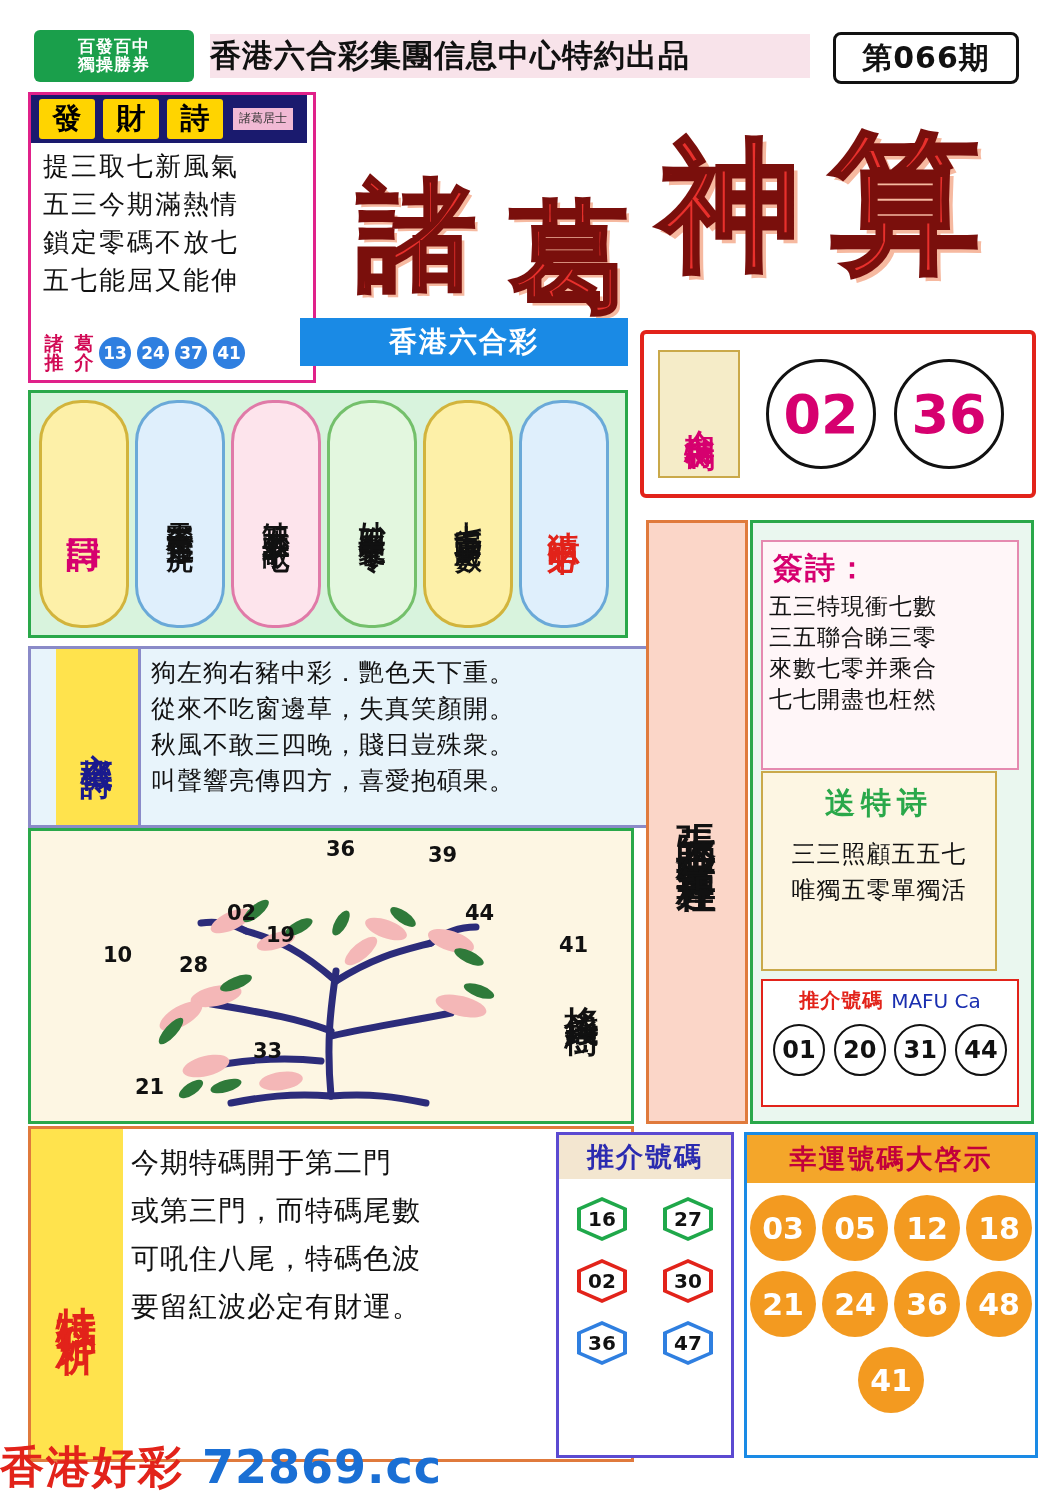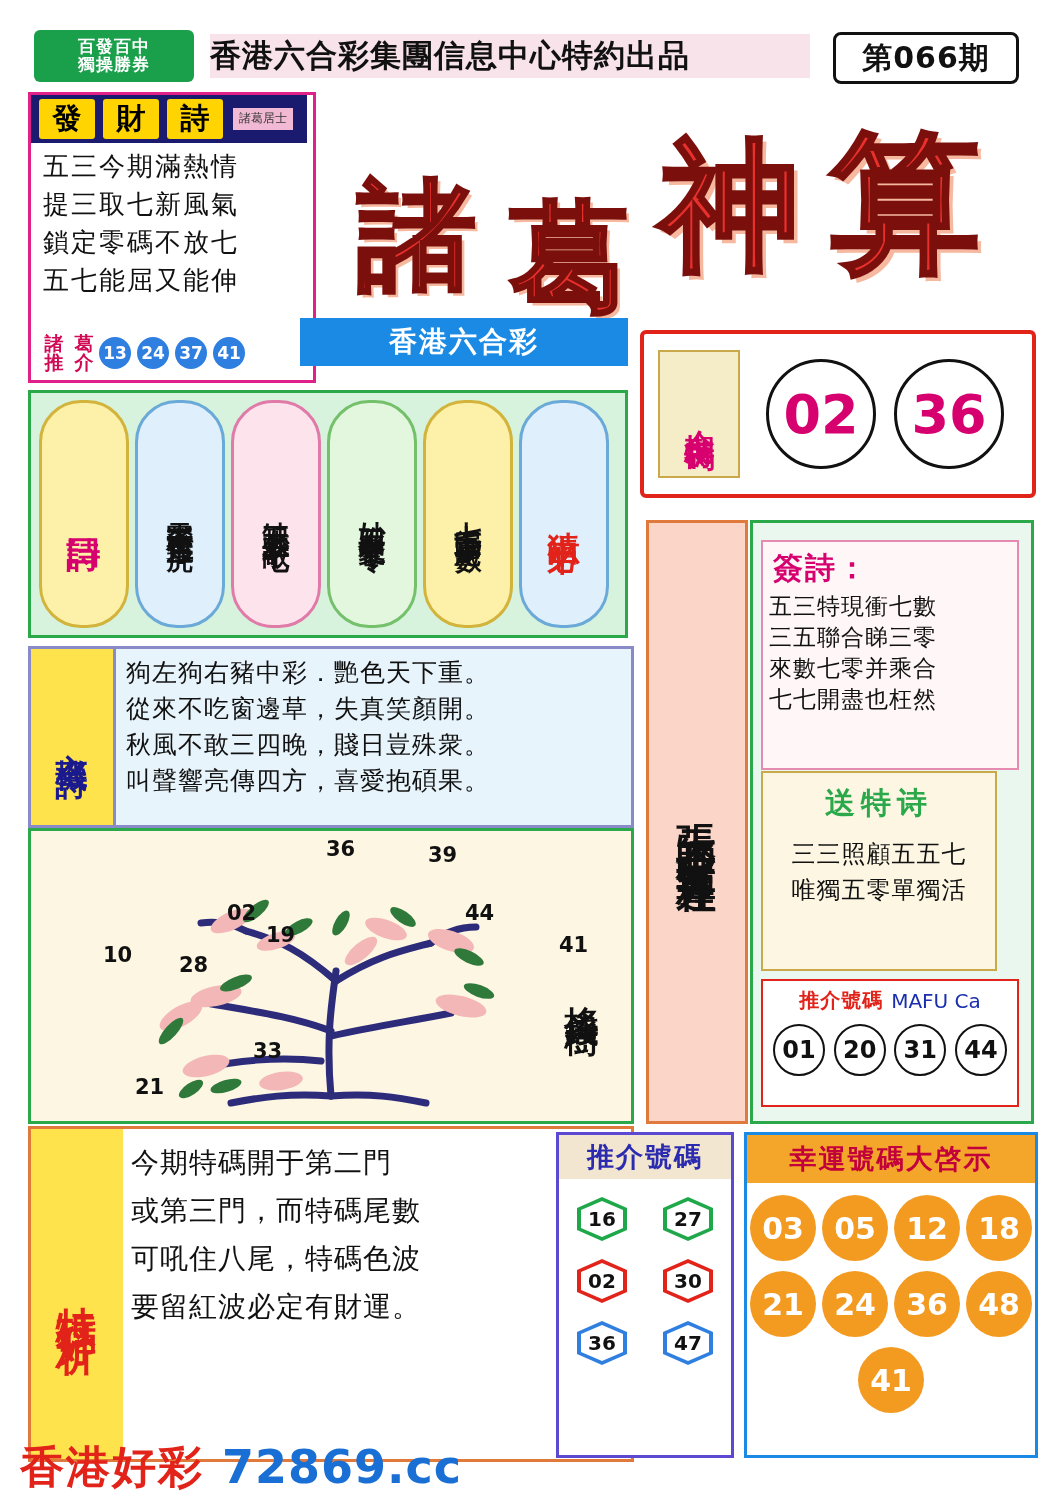--- a/index.html
+++ b/index.html
@@ -78,21 +78,21 @@
   .c1{background:#dfeffc;}
   .c2{background:#fde4ec;border-color:#e07aa8;}
   .c3{background:#e3f7df;border-color:#74c06b;}
   .c4{background:#fdf0a8;border-color:#d2b43c;}
   .c5{background:#dfeffc;border-color:#6aa9d8;}
   .c0 .cap-txt{color:#d6006f;font-size:34px;}
   .c5 .cap-txt{color:#e2231a;font-size:32px;}
 
   
   #xuanji{left:28px;top:646px;width:600px;height:176px;background:#e8f4fb;border:3px solid #8a8ac8;
-    display:flex;}
+    display:flex;padding-left:25px;}
   #xuanji-label{width:82px;background:#ffe34d;border-right:3px solid #8a8ac8;display:flex;
     align-items:center;justify-content:center;}
   #xuanji-label .vert{font-size:32px;font-weight:bold;color:#1a1a8e;letter-spacing:6px;}
   #xuanji-lines{flex:1;padding:6px 6px 0 10px;box-sizing:border-box;}
   .xj-line{font-size:25px;color:#111;letter-spacing:1px;line-height:1.44;}
 
   
   #tree-box{left:28px;top:828px;width:600px;height:290px;background:#fdf6e3;border:3px solid #2aa84a;}
   .tree-num{font-size:21px;font-weight:bold;color:#111;}
   #tree-caption{right:26px;top:148px;}
@@ -148,21 +148,21 @@
   
   #lucky{left:744px;top:1132px;width:288px;height:320px;background:#fff;border:3px solid #1a8ae5;}
   #lucky-title{height:48px;background:#f4a62a;display:flex;align-items:center;justify-content:center;}
   #lucky-title span{font-size:27px;font-weight:bold;color:#c2003b;letter-spacing:2px;}
   #lucky-grid{display:flex;flex-wrap:wrap;justify-content:space-around;padding-top:12px;}
   .lucky-ball{width:66px;height:66px;border-radius:50%;background:#f39a20;color:#fff;font-size:30px;
     font-weight:bold;display:flex;align-items:center;justify-content:center;margin-bottom:10px;}
 
   
   #footer{left:0;top:1438px;width:1063px;height:58px;display:flex;align-items:center;}
-  #footer-brand{margin-left:20px;font-size:44px;font-weight:bold;color:#e2231a;letter-spacing:2px;}
+  #footer-brand{font-size:44px;font-weight:bold;color:#e2231a;letter-spacing:2px;}
   #footer-url{margin-left:18px;font-size:46px;font-weight:bold;color:#1a6fd4;letter-spacing:1px;}
 </style>
 </head>
 <body>
 
 <div class="abs" id="header">
   <div class="abs" id="logo-badge">
     <span>百發百中</span>
     <span>獨操勝券</span>
   </div>
@@ -175,22 +175,22 @@
 </div>
 
 <div class="abs" id="poem-box">
   <div id="poem-head">
     <div class="poem-head-ch">發</div>
     <div class="poem-head-ch">財</div>
     <div class="poem-head-ch">詩</div>
     <div id="poem-head-sub">諸葛居士</div>
   </div>
   <div style="margin-top:54px;">
+    <div class="poem-line">提三取七新風氣</div>
     <div class="poem-line">五三今期滿熱情</div>
-    <div class="poem-line">提三取七新風氣</div>
     <div class="poem-line">鎖定零碼不放七</div>
     <div class="poem-line">五七能屈又能伸</div>
   </div>
   <div id="poem-rec">
     <div id="poem-rec-label">
       <span>諸</span>
       <span>葛</span>
       <span>推</span>
       <span>介</span>
     </div>

